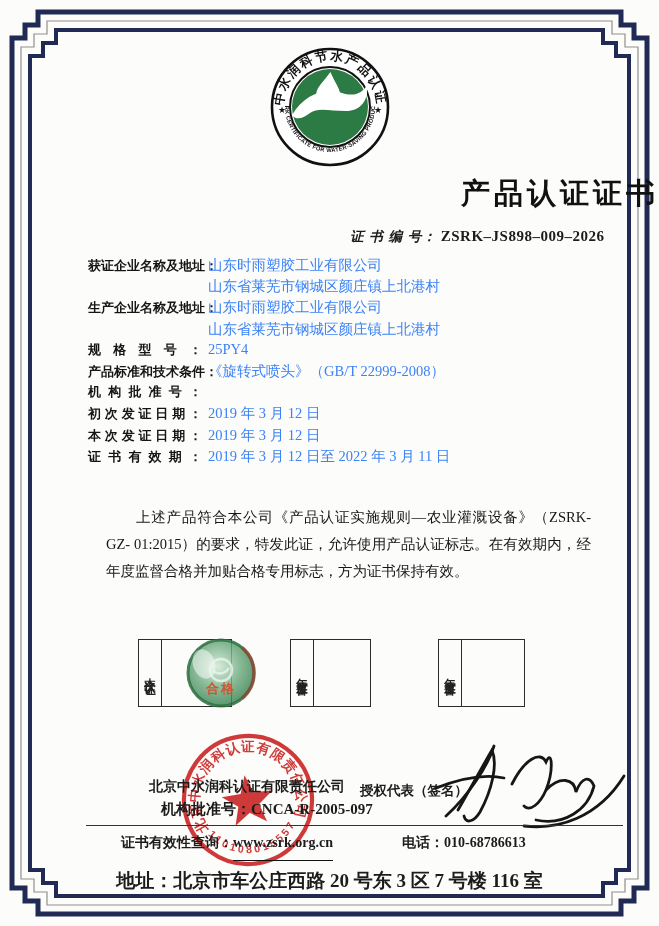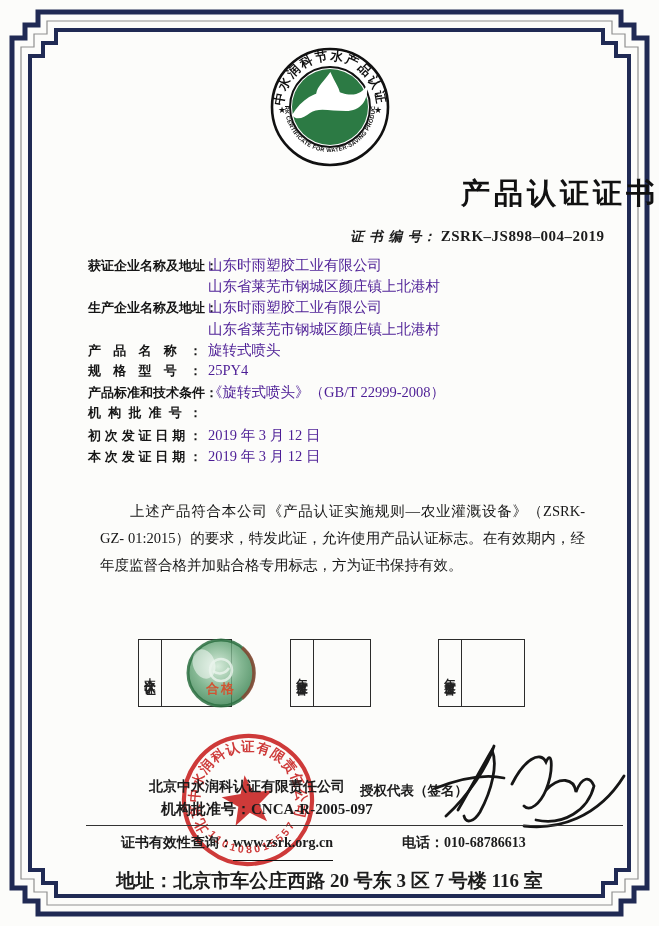--- a/index.html
+++ b/index.html
@@ -19,23 +19,23 @@
   .certno .cl{font-family:"Liberation Sans",sans-serif; font-weight:bold; font-size:13.5px; letter-spacing:1px;font-style:italic;}
   .certno .cv{font-weight:bold; font-size:15px; letter-spacing:.5px;}
   .fields{position:absolute; left:88px; top:256px; width:492px;}
   .frow{display:flex; align-items:baseline; height:21.2px; white-space:nowrap;}
   .lbl{
     display:inline-block; width:114px; flex:0 0 114px;
     font-family:"Liberation Sans","DejaVu Sans",sans-serif;
     font-weight:bold; font-size:13px;
     text-align:justify; text-align-last:justify; color:#151515;
   }
-  .val{margin-left:6px; font-size:14.5px; color:#4c1d95;}
+  .val{margin-left:6px; font-size:14.5px; color:#3b82f6;}
   .statement{
-    position:absolute; left:88px; top:486px; width:485px; margin:12px;
+    position:absolute; left:88px; top:486px; width:485px; margin:18px;
     font-size:14.5px; line-height:26.8px; text-align:justify; text-indent:30px; color:#161616;
   }
   .sbox{position:absolute; top:639px; height:66px; border:1.5px solid #2b2b2b; display:flex; background:transparent;}
   .sbox .vlabel{
     width:22px; border-right:1px solid #2b2b2b;
     writing-mode:vertical-rl; text-orientation:upright;
     font-family:"Liberation Sans",sans-serif; font-size:11.5px; font-weight:600;
     letter-spacing:2px; text-align:center; line-height:22px; color:#222;
   }
   .sbox .sarea{flex:1;}
@@ -81,62 +81,62 @@
       <circle cx="62" cy="62" r="38" fill="#2c7a44"></circle>
       <path d="M60,27 C55,37 49,43 49,50 a12,12 0 0 0 24,0 C73,43 66,37 60,27 Z" fill="#ffffff" transform="rotate(8 61 44)"></path>
       <path d="M24,70 C36,50 56,42 74,48 C86,52 95,48 99,40 C101,56 92,66 78,66 C62,66 50,62 42,68 C36,73 28,76 24,70 Z" fill="#ffffff"></path>
     </svg>
   </div>
 
   <h1 class="title">产品认证证书</h1>
 
   <div class="certno">
     <span class="cl">证 书 编 号：</span>
-    <span class="cv">ZSRK–JS898–004–2019</span>
+    <span class="cv">ZSRK–JS898–009–2026</span>
   </div>
 
   <div class="fields">
     <div class="frow">
         <span class="lbl">获证企业名称及地址：</span>
         <span class="val">山东时雨塑胶工业有限公司</span>
       </div>
     <div class="frow">
         <span class="lbl"></span>
         <span class="val">山东省莱芜市钢城区颜庄镇上北港村</span>
       </div>
     <div class="frow">
         <span class="lbl">生产企业名称及地址：</span>
         <span class="val">山东时雨塑胶工业有限公司</span>
       </div>
     <div class="frow">
         <span class="lbl"></span>
         <span class="val">山东省莱芜市钢城区颜庄镇上北港村</span>
       </div>
     <div class="frow">
-        <span class="lbl">产品名称：</span>
-        <span class="val">旋转式喷头</span>
-      </div>
-    <div class="frow">
         <span class="lbl">规格型号：</span>
         <span class="val">25PY4</span>
       </div>
     <div class="frow">
         <span class="lbl">产品标准和技术条件：</span>
         <span class="val">《旋转式喷头》（GB/T 22999-2008）</span>
       </div>
     <div class="frow">
         <span class="lbl">机构批准号：</span>
       </div>
     <div class="frow">
         <span class="lbl">初次发证日期：</span>
         <span class="val">2019 年 3 月 12 日</span>
       </div>
     <div class="frow">
         <span class="lbl">本次发证日期：</span>
         <span class="val">2019 年 3 月 12 日</span>
+      </div>
+    <div class="frow">
+        <span class="lbl">证书有效期：</span>
+        <span class="val">2019 年 3 月 12 日至 2022 年 3 月 11 日</span>
       </div>
   </div>
 
   <p class="statement">上述产品符合本公司《产品认证实施规则—农业灌溉设备》（ZSRK-GZ- 01:2015）的要求，特发此证，允许使用产品认证标志。在有效期内，经年度监督合格并加贴合格专用标志，方为证书保持有效。</p>
 
   <div class="sbox" style="left:138px; width:92px;">
     <div class="vlabel">本次认证</div>
     <div class="sarea"></div>
   </div>
   <div class="sbox" style="left:290px; width:79px;">

